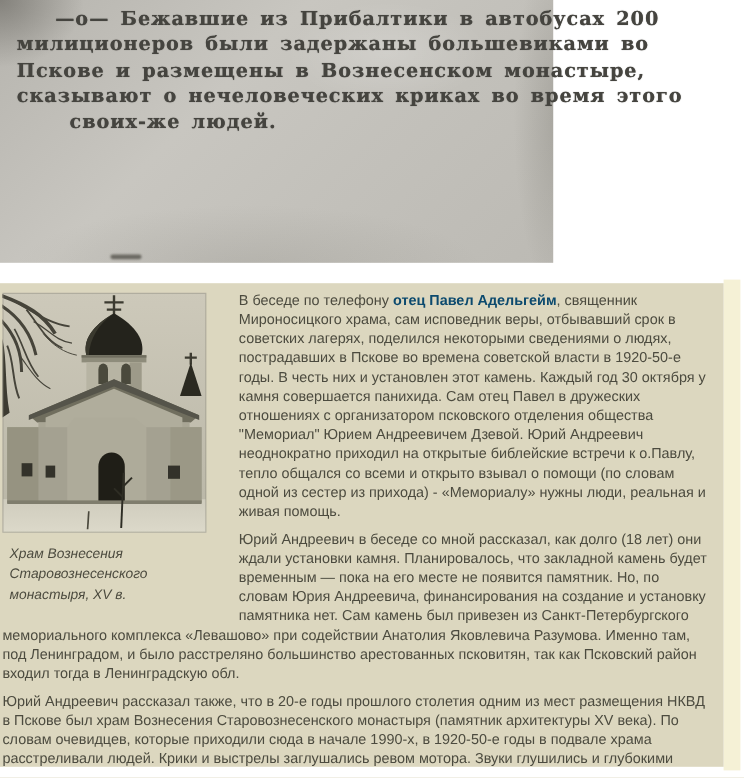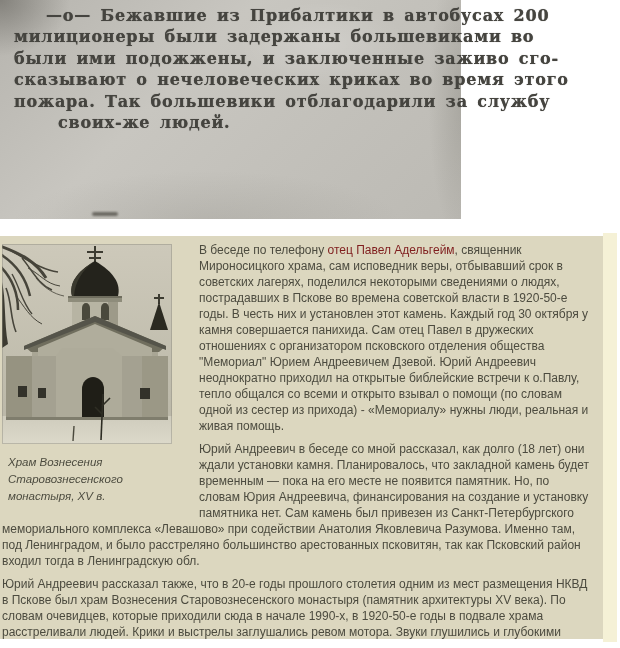--- a/index.html
+++ b/index.html
@@ -57,21 +57,21 @@
     line-height:16px;
     color:#4c4b3f;
     overflow:hidden;
   }
   .edge-strip{
     position:absolute;left:603px;top:233px;
     width:14px;height:409px;
     background:#f5f1d6;
   }
   .article p{margin:0 0 7px 0;}
-  .person-name{color:#7f1d1d;font-weight:normal;}
+  .person-name{color:#0c4a6e;font-weight:bold;}
 
   figure.photo-block{
     float:left;
     width:190px;
     margin:2px 7px 2px 0;
     padding:0;
   }
   .photo-svg{display:block;width:170px;height:200px;}
   figcaption{
     font-style:italic;
@@ -80,24 +80,23 @@
     padding:10px 14px 0 6px;
     color:#4c4b3f;
   }
 </style>
 </head>
 <body>
 
 <div class="clipping">
   <div>
       <div class="np-line">—о—  Бежавшие из Прибалтики в автобусах 200</div>
-      <div class="np-line">милиционеры  были  задержаны  большевиками  во</div>
-      <div class="np-line">были ими подожжены, и заключенные заживо сго-</div>
+      <div class="np-line">милиционеров  были  задержаны  большевиками  во</div>
+      <div class="np-line">Пскове и размещены  в Вознесенском монастыре,</div>
       <div class="np-line">сказывают о нечеловеческих криках во время этого</div>
-      <div class="np-line">пожара. Так большевики отблагодарили за службу</div>
       <div class="np-line">своих-же людей.</div>
     </div>
 </div>
 
 <div class="edge-strip"></div>
 
 <div class="article">
 
   <figure class="photo-block">
 

